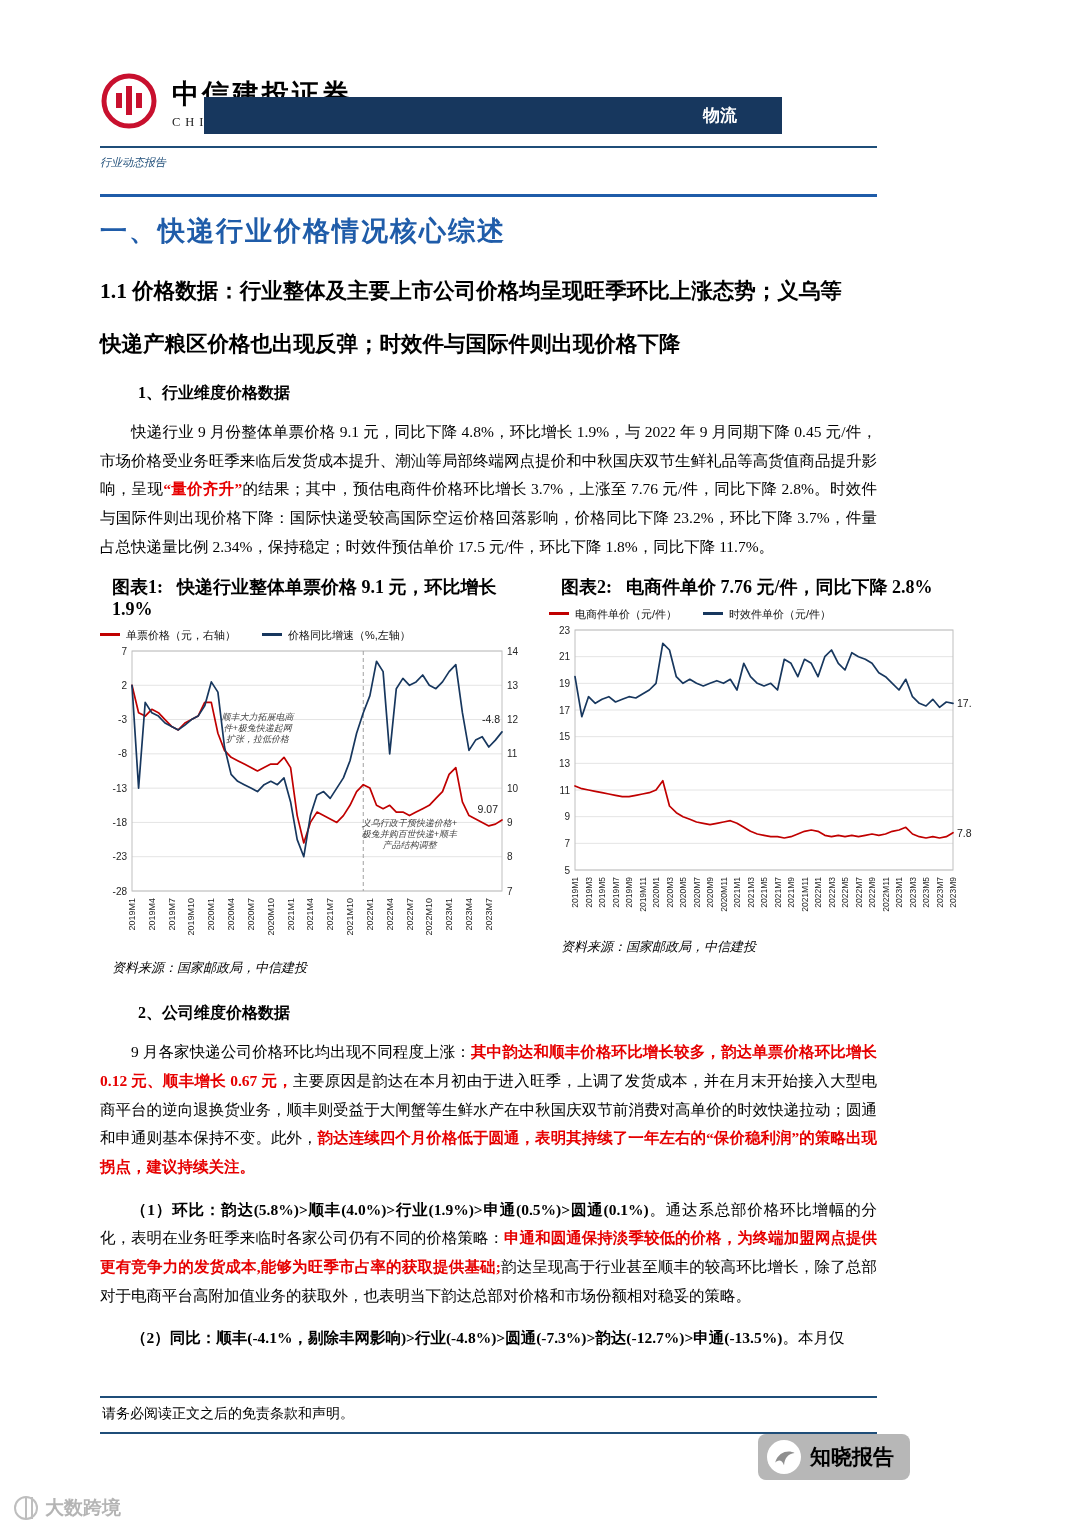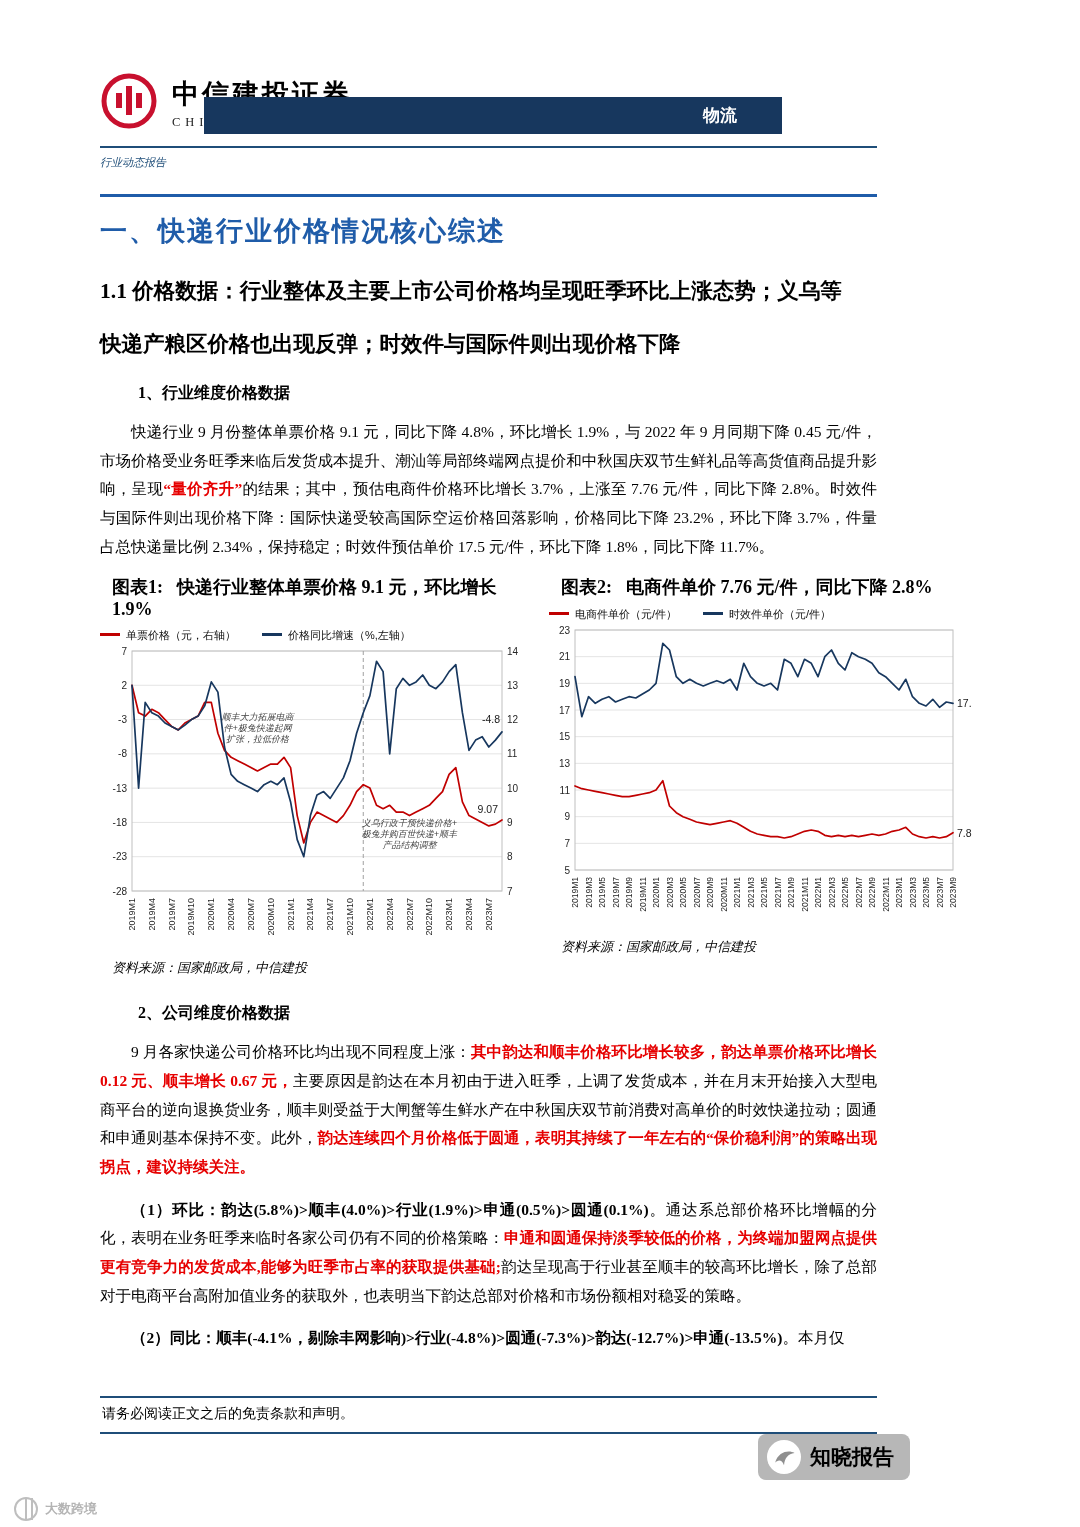--- a/index.html
+++ b/index.html
@@ -42,21 +42,21 @@
   
   .footer { position:absolute; left:100px; right:95px; top:1396px; }
   .footer .line { border:none; border-top:2px solid #1f4e79; margin:0; }
   .footer .disclaimer { font-size:14px; margin:7px 0 9px 2px; }
   .footer .pageno { text-align:right; font-size:13.5px; margin-top:8px; padding-right:8px; }
 
   
   .wm-left { position:absolute; left:14px; bottom:6px; display:flex; align-items:center; gap:7px; opacity:.55; }
   .wm-left .globe { width:24px; height:24px; border:2.5px solid #8a8a8a; border-radius:50%; position:relative; }
   .wm-left .globe:before { content:""; position:absolute; left:9px; top:-1px; width:4px; height:22px; border-left:2px solid #8a8a8a; border-right:2px solid #8a8a8a; }
-  .wm-left .wm-text { font-family:"Liberation Sans",sans-serif; font-weight:bold; font-size:13px; color:#777; }
+  .wm-left .wm-text { font-family:"Liberation Sans",sans-serif; font-weight:bold; font-size:19px; color:#777; }
   .wm-right { position:absolute; right:62px; top:1434px; background:rgba(167,167,167,.82); border-radius:8px;
               padding:6px 16px 6px 9px; display:flex; align-items:center; gap:9px; }
   .wm-right .bird-circle { width:34px; height:34px; background:#fff; border-radius:50%; display:flex; align-items:center; justify-content:center; }
   .wm-right .wm-text { font-family:"Liberation Sans",sans-serif; font-weight:bold; font-size:21px; color:#000000; }
 </style>
 </head>
 <body>
 
 <div class="page">
   <div class="content">

